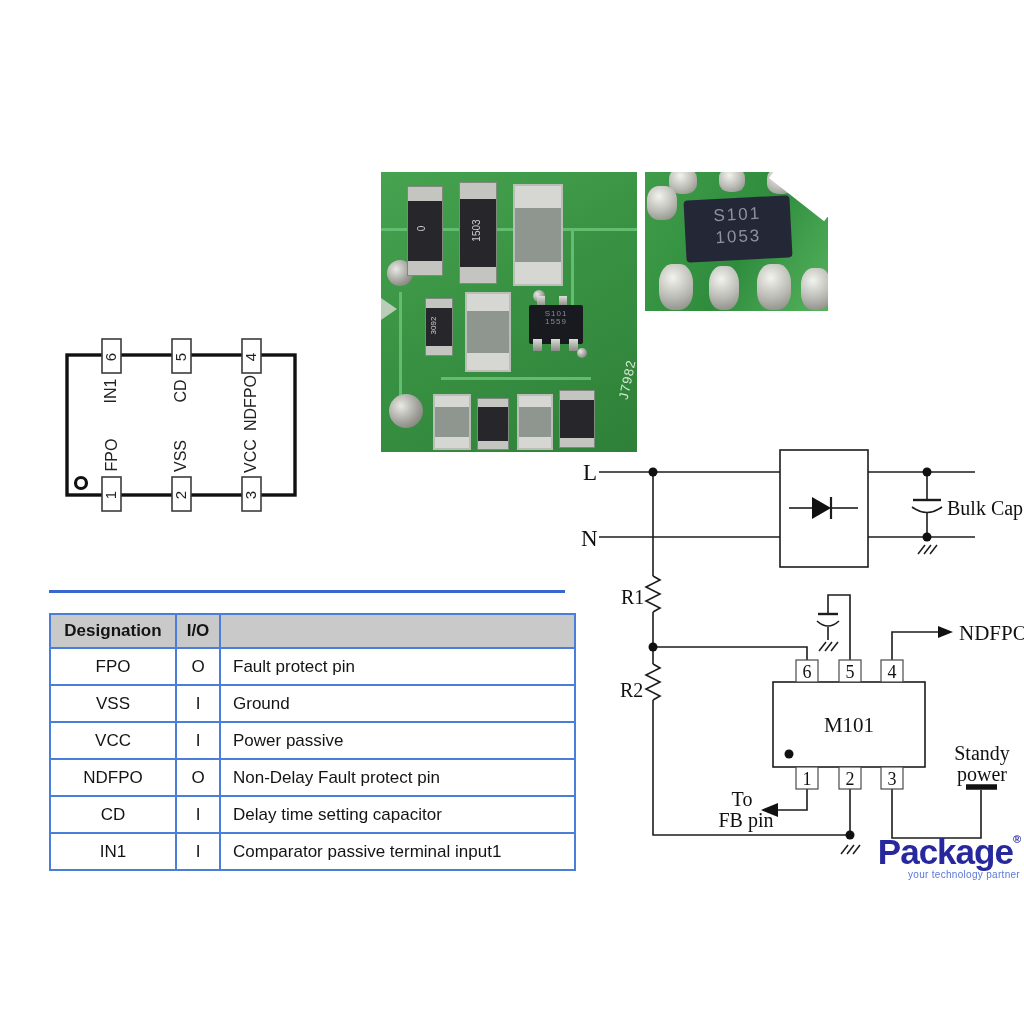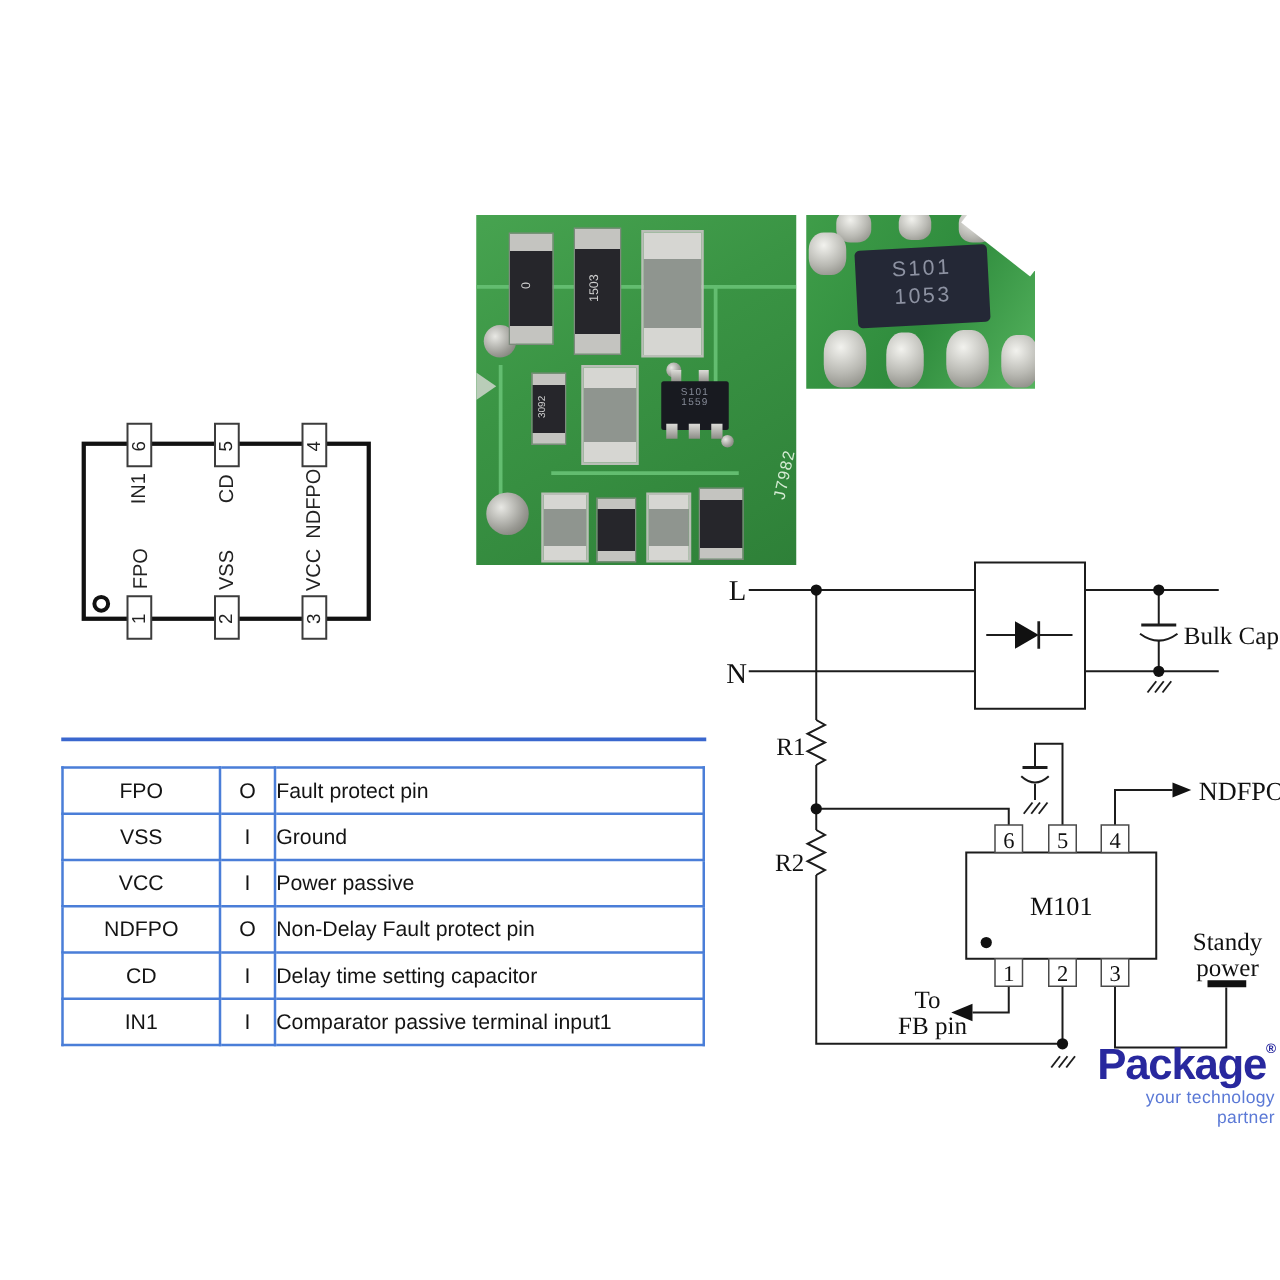--- a/index.html
+++ b/index.html
@@ -39,27 +39,27 @@
   
   .section-title{left:49px;top:540px;font-size:29px;font-weight:700;color:#3a67ce;letter-spacing:-.2px;}
   .title-rule{left:49px;top:590px;width:516px;height:3px;background:#3a67ce;}
   table.pin-table{position:absolute;left:49px;top:613px;border-collapse:collapse;
     font-size:17px;color:#141414;table-layout:fixed;}
   table.pin-table td,table.pin-table th{border:2px solid #4a7ed8;overflow:hidden;white-space:nowrap;}
   table.pin-table th{background:#c9c9c9;font-weight:700;height:30px;}
   table.pin-table td{height:33px;background:#fff;}
   .col-des{width:122px;text-align:center;}
   .col-io{width:40px;text-align:center;}
-  .col-desc{width:340px;text-align:left;padding-left:0;}
+  .col-desc{width:340px;text-align:left;padding-left:12px;}
 
   
   .brand{left:872px;top:834px;width:148px;text-align:right;color:#28289e;}
   .brand-name{font-size:35px;font-weight:700;letter-spacing:-1px;line-height:1;}
   .brand-reg{font-size:11px;vertical-align:top;}
-  .brand-tag{font-size:14px;color:#5b79d6;margin-top:0;letter-spacing:.3px;}
+  .brand-tag{font-size:10px;color:#5b79d6;margin-top:0;letter-spacing:.3px;}
 
   svg text{font-family:"Liberation Serif",serif;fill:#111;}
   svg text.sans{font-family:"Liberation Sans",sans-serif;fill:#222;}
 </style>
 </head>
 <body>
 
 <div class="canvas">
 
   <div class="abs photo-left">
@@ -149,20 +149,25 @@
     <text class="sans" x="113" y="455" font-size="16" text-anchor="middle" dominant-baseline="middle" transform="rotate(-90 113 455)">FPO</text>
     <text class="sans" x="182" y="456" font-size="16" text-anchor="middle" dominant-baseline="middle" transform="rotate(-90 182 456)">VSS</text>
     <text class="sans" x="252" y="456" font-size="16" text-anchor="middle" dominant-baseline="middle" transform="rotate(-90 252 456)">VCC</text>
     <circle cx="81" cy="483" r="5.5" fill="#fff" stroke="#111" stroke-width="3.2"></circle>
   </svg>
 
   <div class="abs title-rule"></div>
 
   <table class="pin-table">
     <tbody>
+        <tr>
+      <th class="col-des">Designation</th>
+      <th class="col-io">I/O</th>
+      <th class="col-desc"></th>
+    </tr>
     <tr>
       <td class="col-des">FPO</td>
       <td class="col-io">O</td>
       <td class="col-desc">Fault protect pin</td>
     </tr>
     <tr>
       <td class="col-des">VSS</td>
       <td class="col-io">I</td>
       <td class="col-desc">Ground</td>
     </tr>

